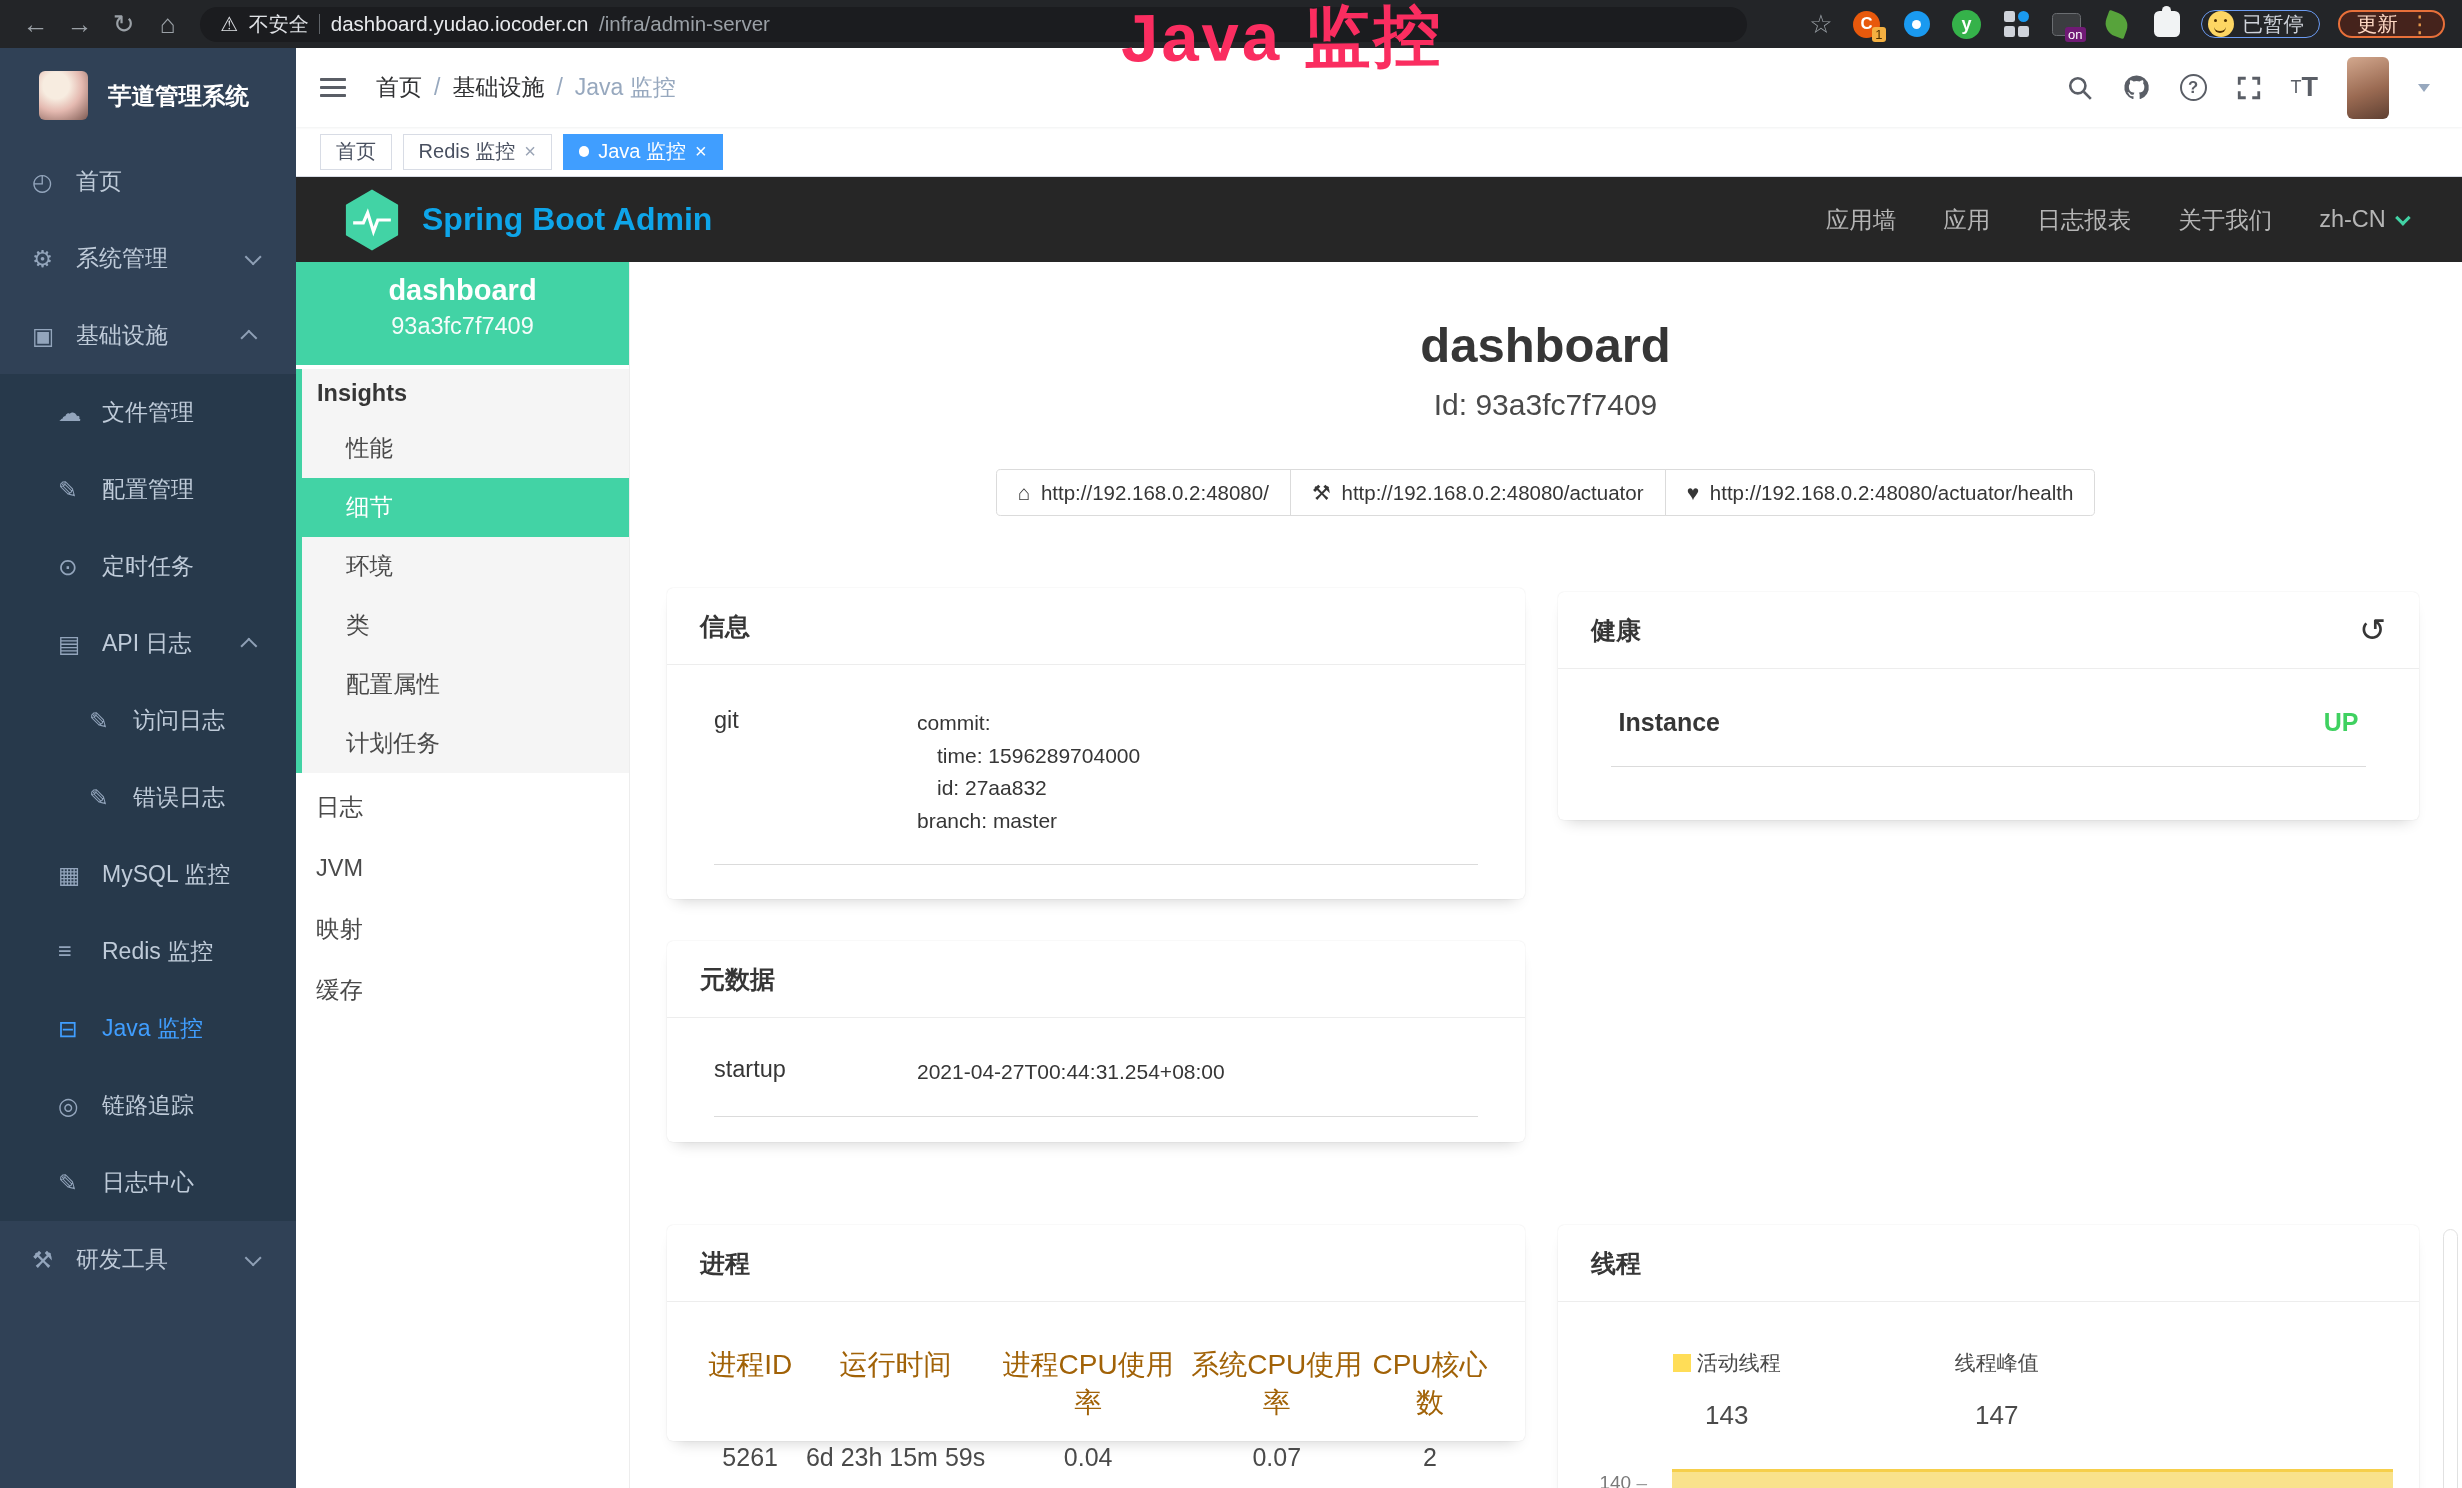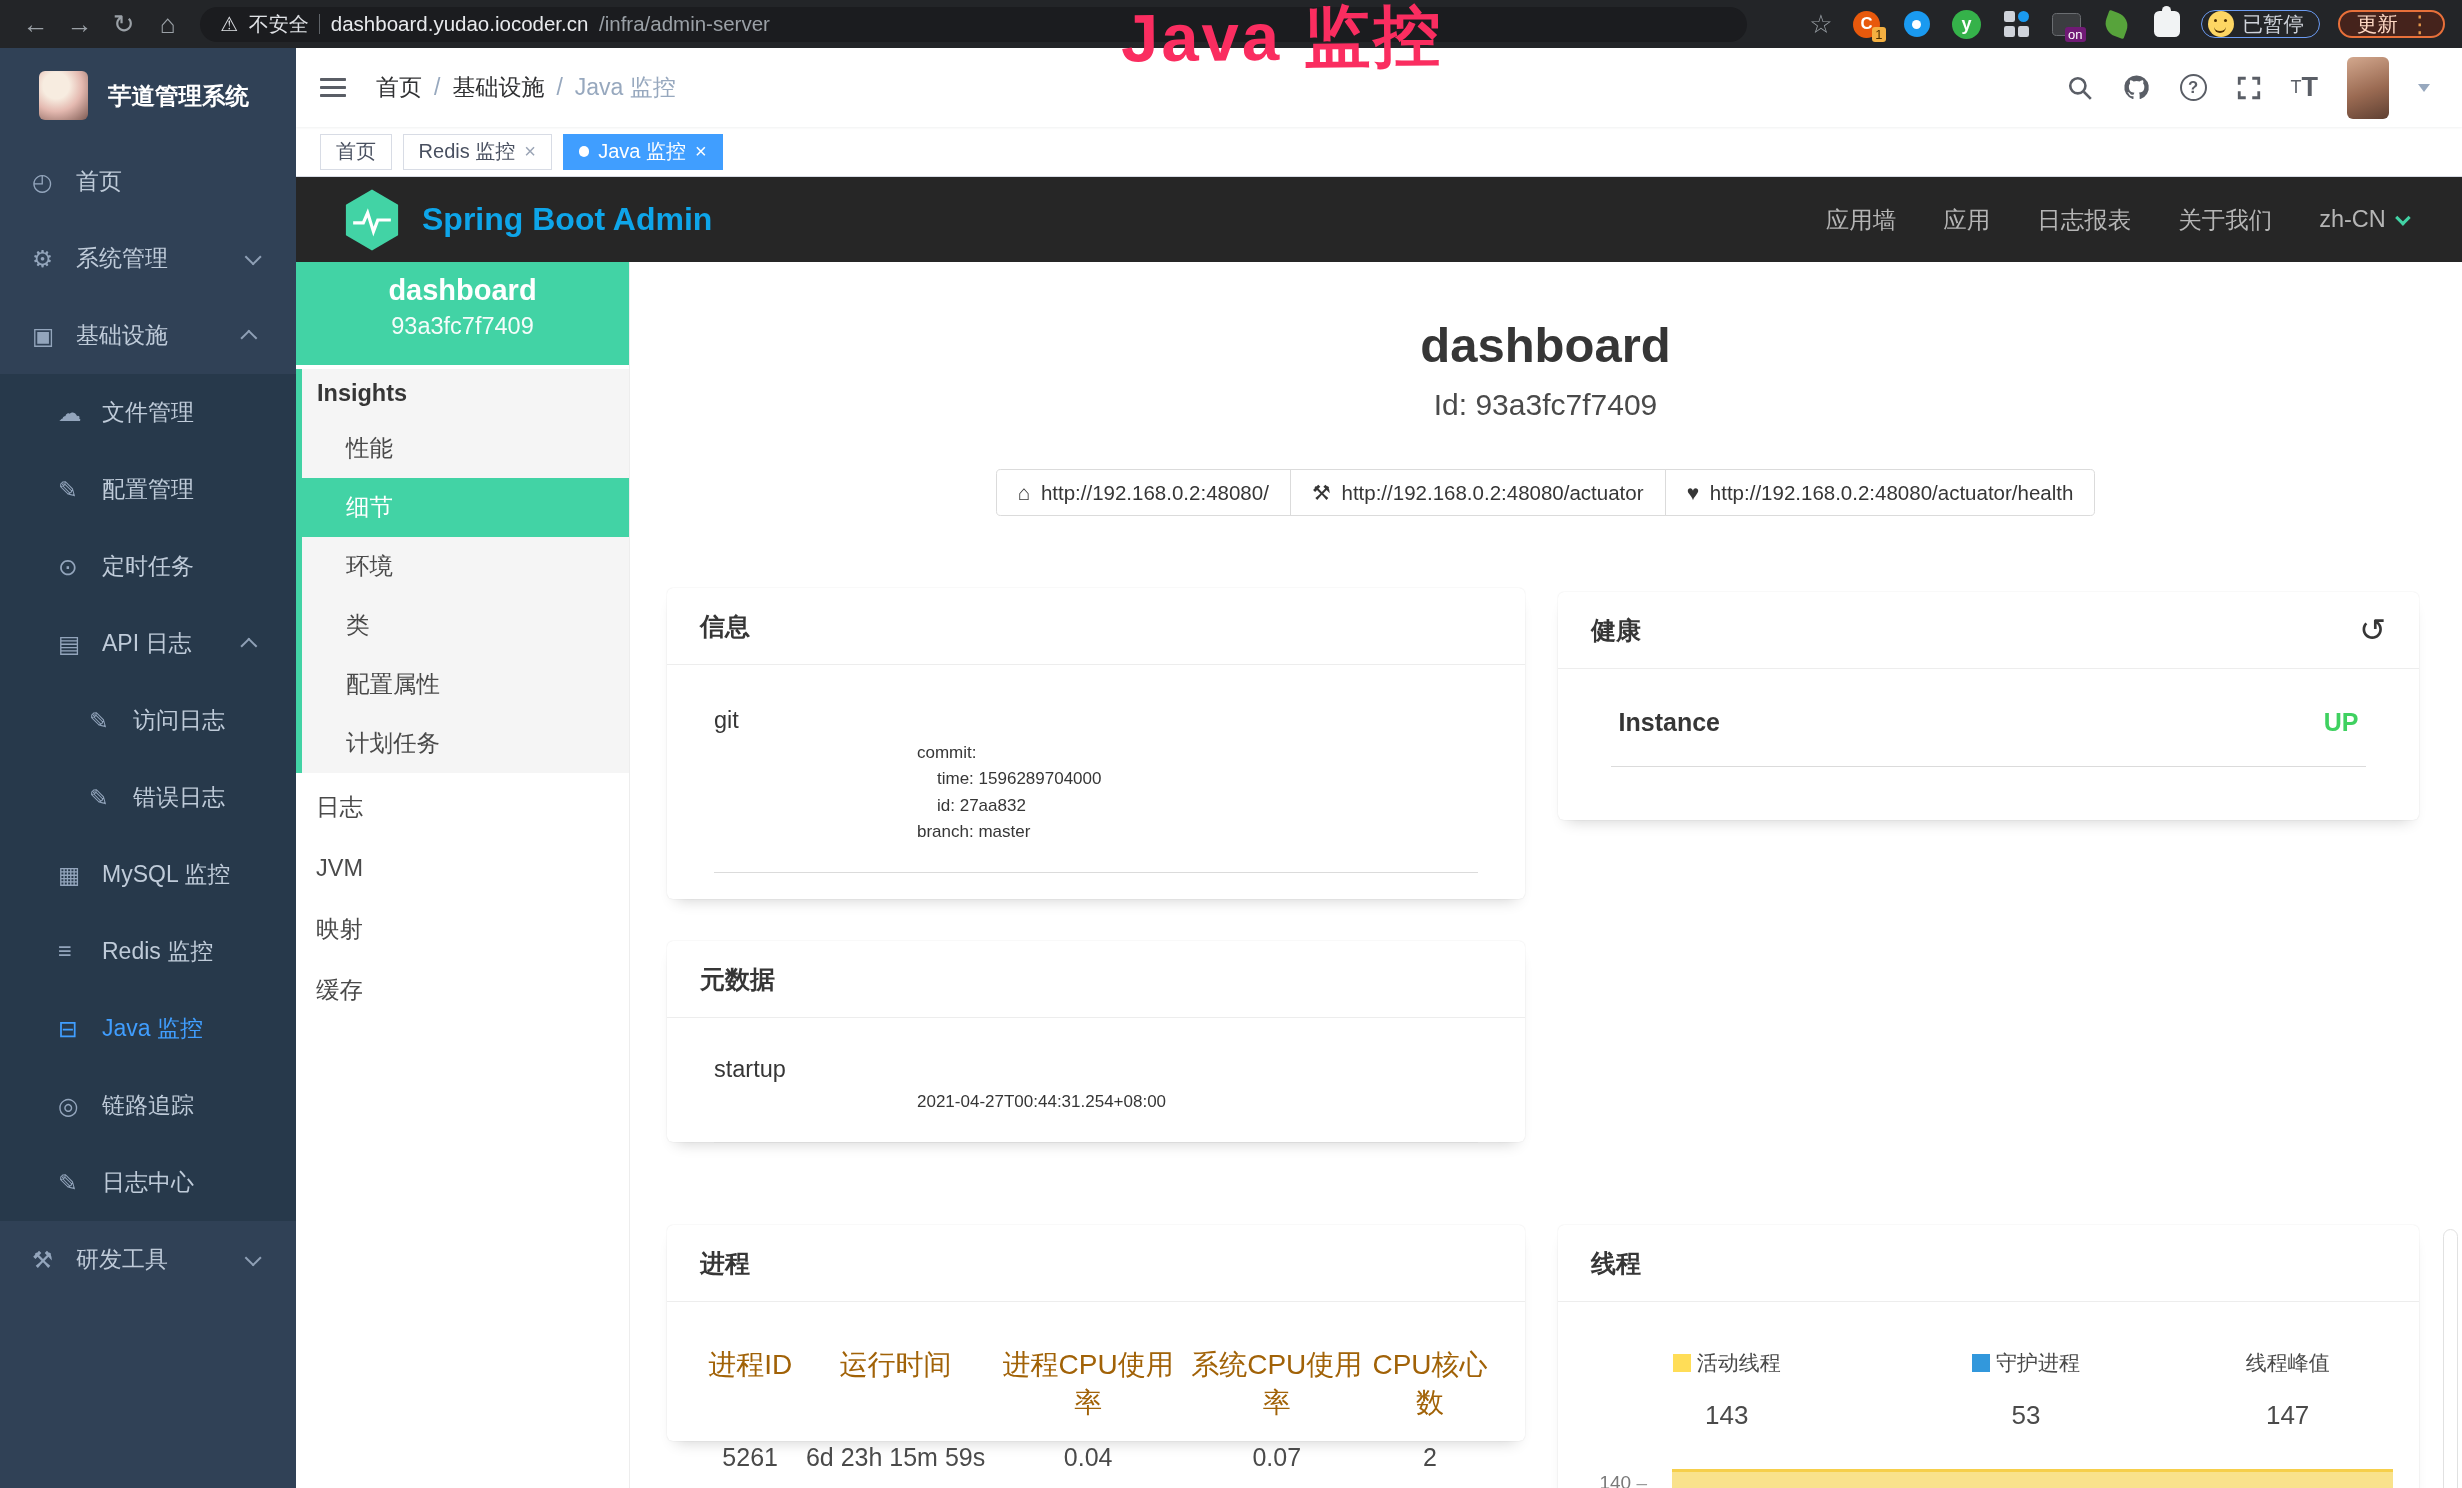--- a/index.html
+++ b/index.html
@@ -134,21 +134,21 @@
   .lbtn:first-child { border-radius:4.6px 0 0 4.6px; }
   .lbtn:last-child { border-radius:0 4.6px 4.6px 0; }
   .lbtn .lic { font-size:21px; }
 
   .card { position:absolute; background:#fff; border-radius:6px;
     box-shadow:0 9px 15px -7.6px rgba(10,10,10,.2), 0 0 1.5px rgba(10,10,10,.12); }
   .card-head { height:77px; border-bottom:1.5px solid #ededed; display:flex; align-items:center;
     padding:0 33px; font-size:25px; font-weight:bold; color:#363636; }
   .kv-row { display:flex; margin:0 47px; padding:42px 0 27px; border-bottom:0.8px solid #dbdbdb; }
   .kv-row .k { width:203px; font-size:23.5px; color:#363636; flex-shrink:0; }
-  .kv-row .v { font-size:17px; color:#363636; line-height:1.55;margin-top:33px; }
+  .kv-row .v { font-size:21px; color:#363636; line-height:1.55; }
   .v .ind { padding-left:20px; }
 
   .card.info { left:38px; top:326px; width:858px; height:311px; }
   .card.health { left:929px; top:330px; width:861px; height:228px; }
   .hist { margin-left:auto; font-size:32px; font-weight:normal; color:#363636; cursor:pointer; }
   .h-row { display:flex; margin:0 53px; padding:39px 7.6px 29px; border-bottom:0.8px solid #dbdbdb; }
   .h-row .lb { font-size:25px; font-weight:bold; color:#363636; }
   .h-row .st { margin-left:auto; font-size:25px; font-weight:bold; color:#3fd160; }
 
   .card.meta { left:38px; top:679px; width:858px; height:201px; }
@@ -478,27 +478,20 @@
     <div class="card threads">
       <div class="card-head">线程</div>
       <div class="legend">
         <div class="lcol lc0">
           <span class="tag-line">
               <span class="sq" style="background:#ffdd57;"></span>
               <span>活动线程</span>
             </span>
           <div class="val">143</div>
         </div>
-        <div class="lcol lc1">
-          <span class="tag-line">
-              <span class="sq" style="background:#3298dc;"></span>
-              <span>守护进程</span>
-            </span>
-          <div class="val">53</div>
-        </div>
         <div class="lcol lc2">
           <span class="tag-line">
               <span>线程峰值</span>
             </span>
           <div class="val">147</div>
         </div>
       </div>
       <div class="tchart">
         <span class="tick" style="top:7.6px;">140</span>
 

